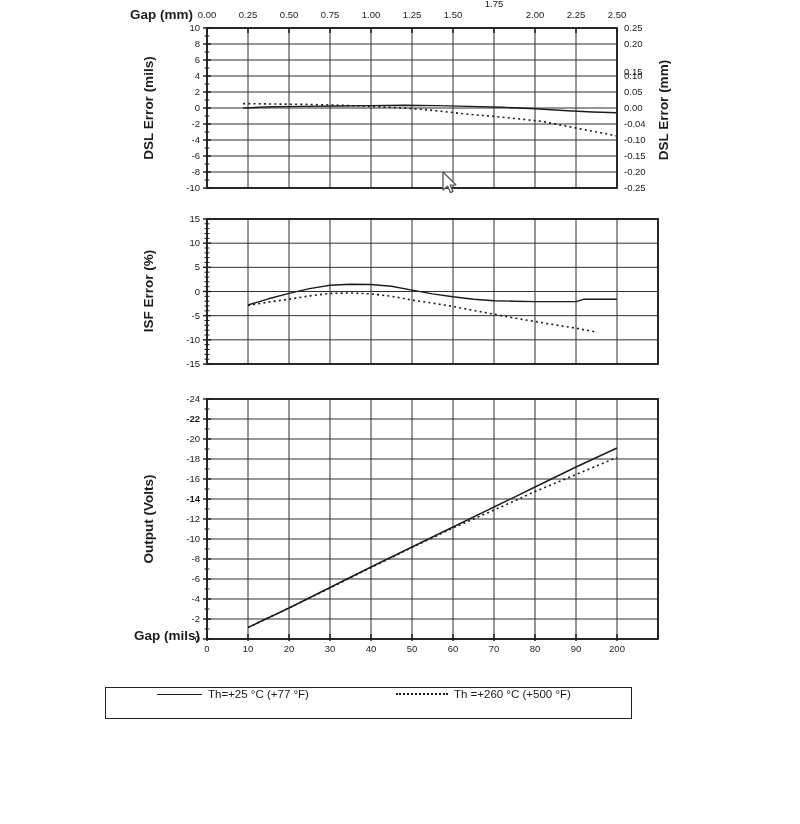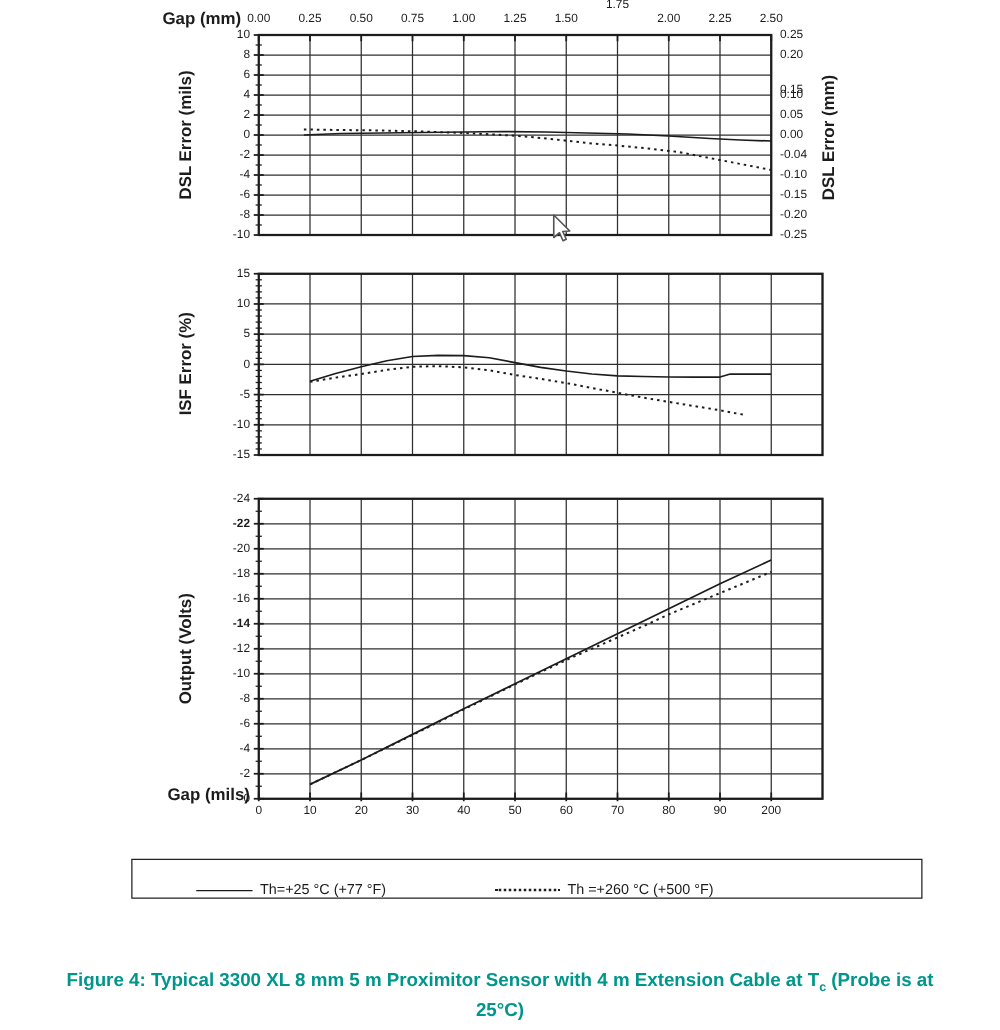--- a/index.html
+++ b/index.html
@@ -12,22 +12,22 @@
   .lbl.lft{transform:translate(0,-50%);}
   .axis-title{position:absolute;font-size:13.5px;font-weight:bold;white-space:nowrap;
               transform:translate(-50%,-50%) rotate(-90deg);}
   .gap-label{position:absolute;font-size:13.5px;font-weight:bold;text-align:right;white-space:nowrap;}
   #gap-mm{left:98px;top:7px;width:95px;}
   #gap-mils{left:105px;top:628px;width:95px;}
   #yt-dsl{left:148px;top:108px;}
   #yt-dslr{left:663px;top:110px;}
   #yt-isf{left:148px;top:291px;}
   #yt-out{left:148px;top:519px;}
-  .legend{position:absolute;left:105px;top:687px;width:633px;height:32px;
-          border:1.6px solid #222;display:flex;align-items:flex-end;box-sizing:border-box;}
+  .legend{position:absolute;left:105px;top:687px;width:527px;height:32px;
+          border:1.6px solid #222;display:flex;align-items:flex-start;box-sizing:border-box;}
   .legend-item{display:flex;align-items:center;}
   .legend-item.first{margin-left:51px;}
   .legend-item.second{margin-left:87px;}
   .line-sample{display:inline-block;width:45px;height:0;margin-right:6px;}
   .line-sample.solid{border-top:1.6px solid #1c1c1c;}
   .line-sample.dotted{width:52px;border-top:2px dotted #1c1c1c;}
   .legend-label{font-size:11.5px;}
   .caption{position:absolute;left:0;top:774px;width:100%;text-align:center;
            font-weight:bold;font-size:15px;line-height:1.4;color:#00968C;}
   .caption sub{font-size:10px;}
@@ -299,22 +299,18 @@
     <div class="legend-item first">
       <span class="line-sample solid"></span>
       <span class="legend-label">Th=+25 °C (+77 °F)</span>
     </div>
     <div class="legend-item second">
       <span class="line-sample dotted"></span>
       <span class="legend-label">Th =+260 °C (+500 °F)</span>
     </div>
   </div>
 
-  <div class="caption">
-    <span>Figure 4:  Typical 3300 XL 8 mm 5 m Proximitor Sensor with 4 m Extension Cable at T</span><sub>c</sub><span> (Probe is at</span><br>
-    <span>25°C)</span>
-  </div>
 
   <svg class="cursor" width="20" height="26">
     <path d="M 3 1 L 3 19 L 7.6 15.2 L 10.4 21.6 L 13 20.4 L 10.2 14.2 L 15.8 13.8 Z" fill="#ffffff" stroke="#555555" stroke-width="1.3" stroke-linejoin="round"></path>
   </svg>
 
 </div>
 
 </body></html>

